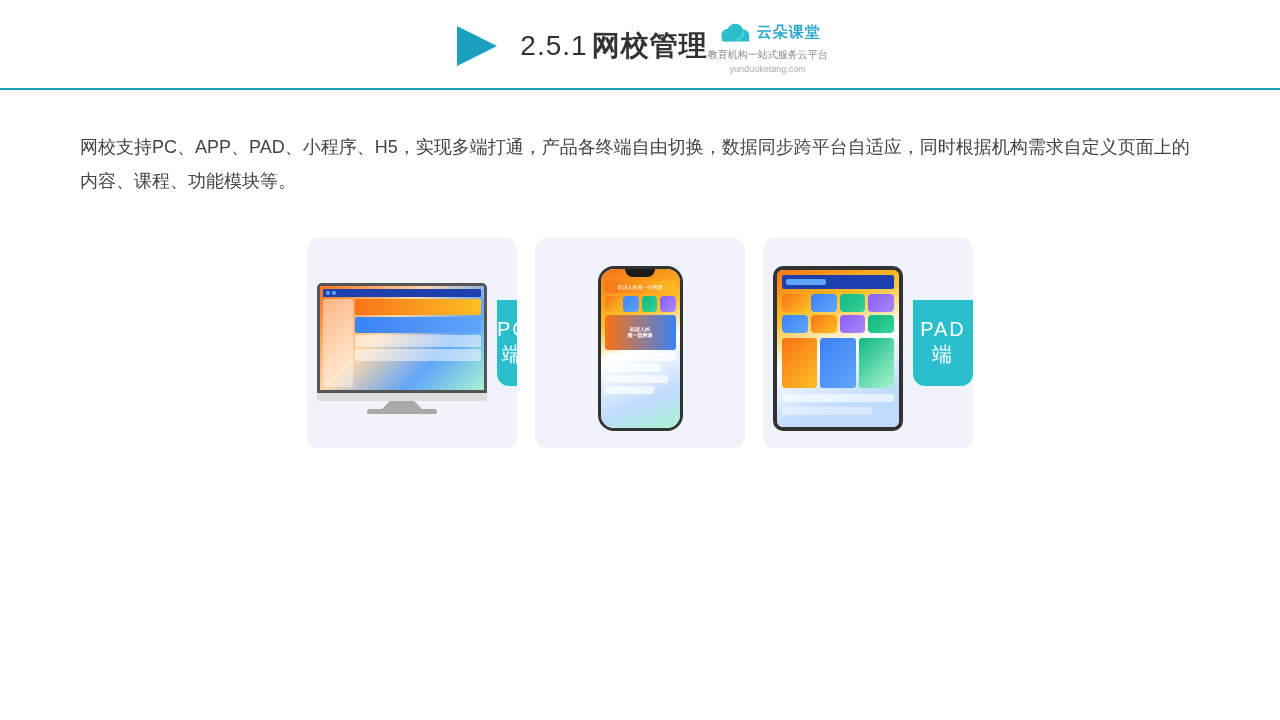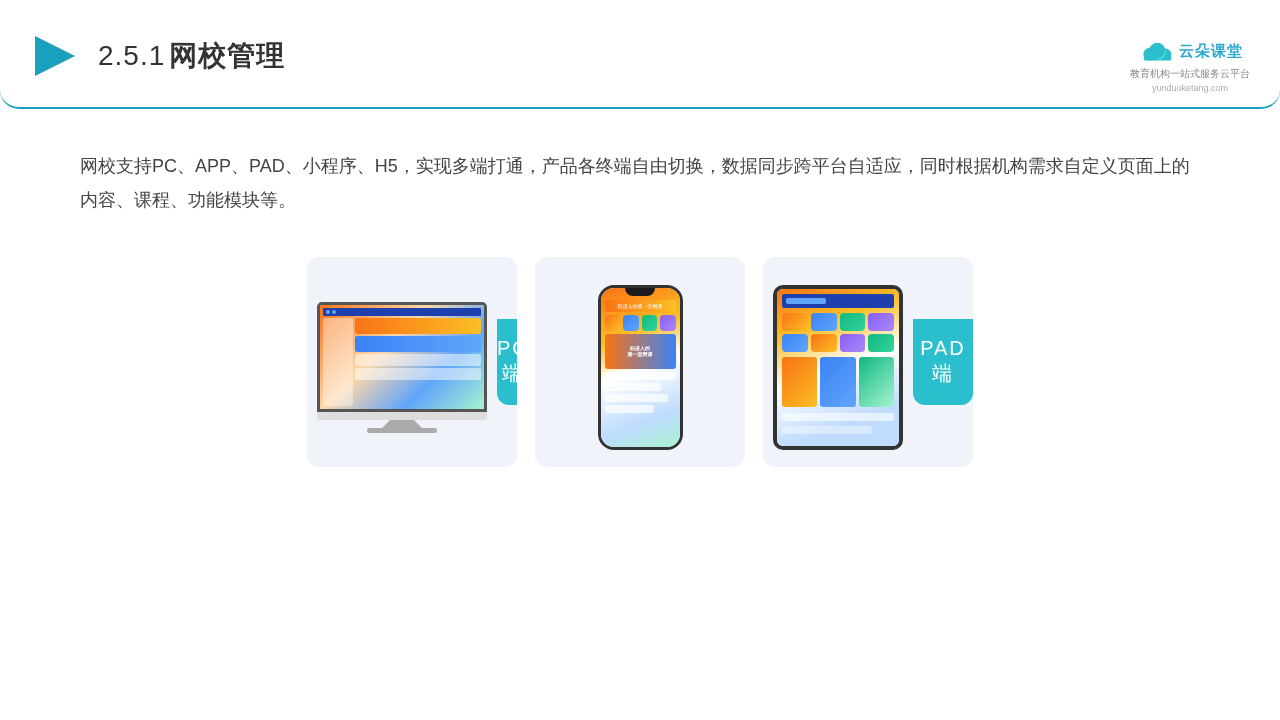--- a/index.html
+++ b/index.html
@@ -9,24 +9,23 @@
       width: 1280px;
       height: 720px;
       overflow: hidden;
       position: relative;
     }
 
     
     .header {
       display: flex;
       align-items: center;
-      justify-content: space-between;
+      justify-content: center;
       padding: 18px 30px 14px 30px;
       border-bottom: 2px solid #1a9fbd;
-      border-radius: 19px;
     }
     .header-left {
       display: flex;
       align-items: center;
       gap: 18px;
     }
     .play-icon {
       width: 50px;
       height: 50px;
       flex-shrink: 0;
@@ -45,21 +44,20 @@
     .logo-area {
       display: flex;
       flex-direction: column;
       align-items: center;
       gap: 2px;
     }
     .logo-cloud {
       display: flex;
       align-items: center;
       gap: 4px;
-      margin-top: 19px;
     }
     .logo-text {
       font-size: 15px;
       color: #2ba8cc;
       font-weight: 600;
       letter-spacing: 1px;
     }
     .logo-sub {
       font-size: 10px;
       color: #888;

